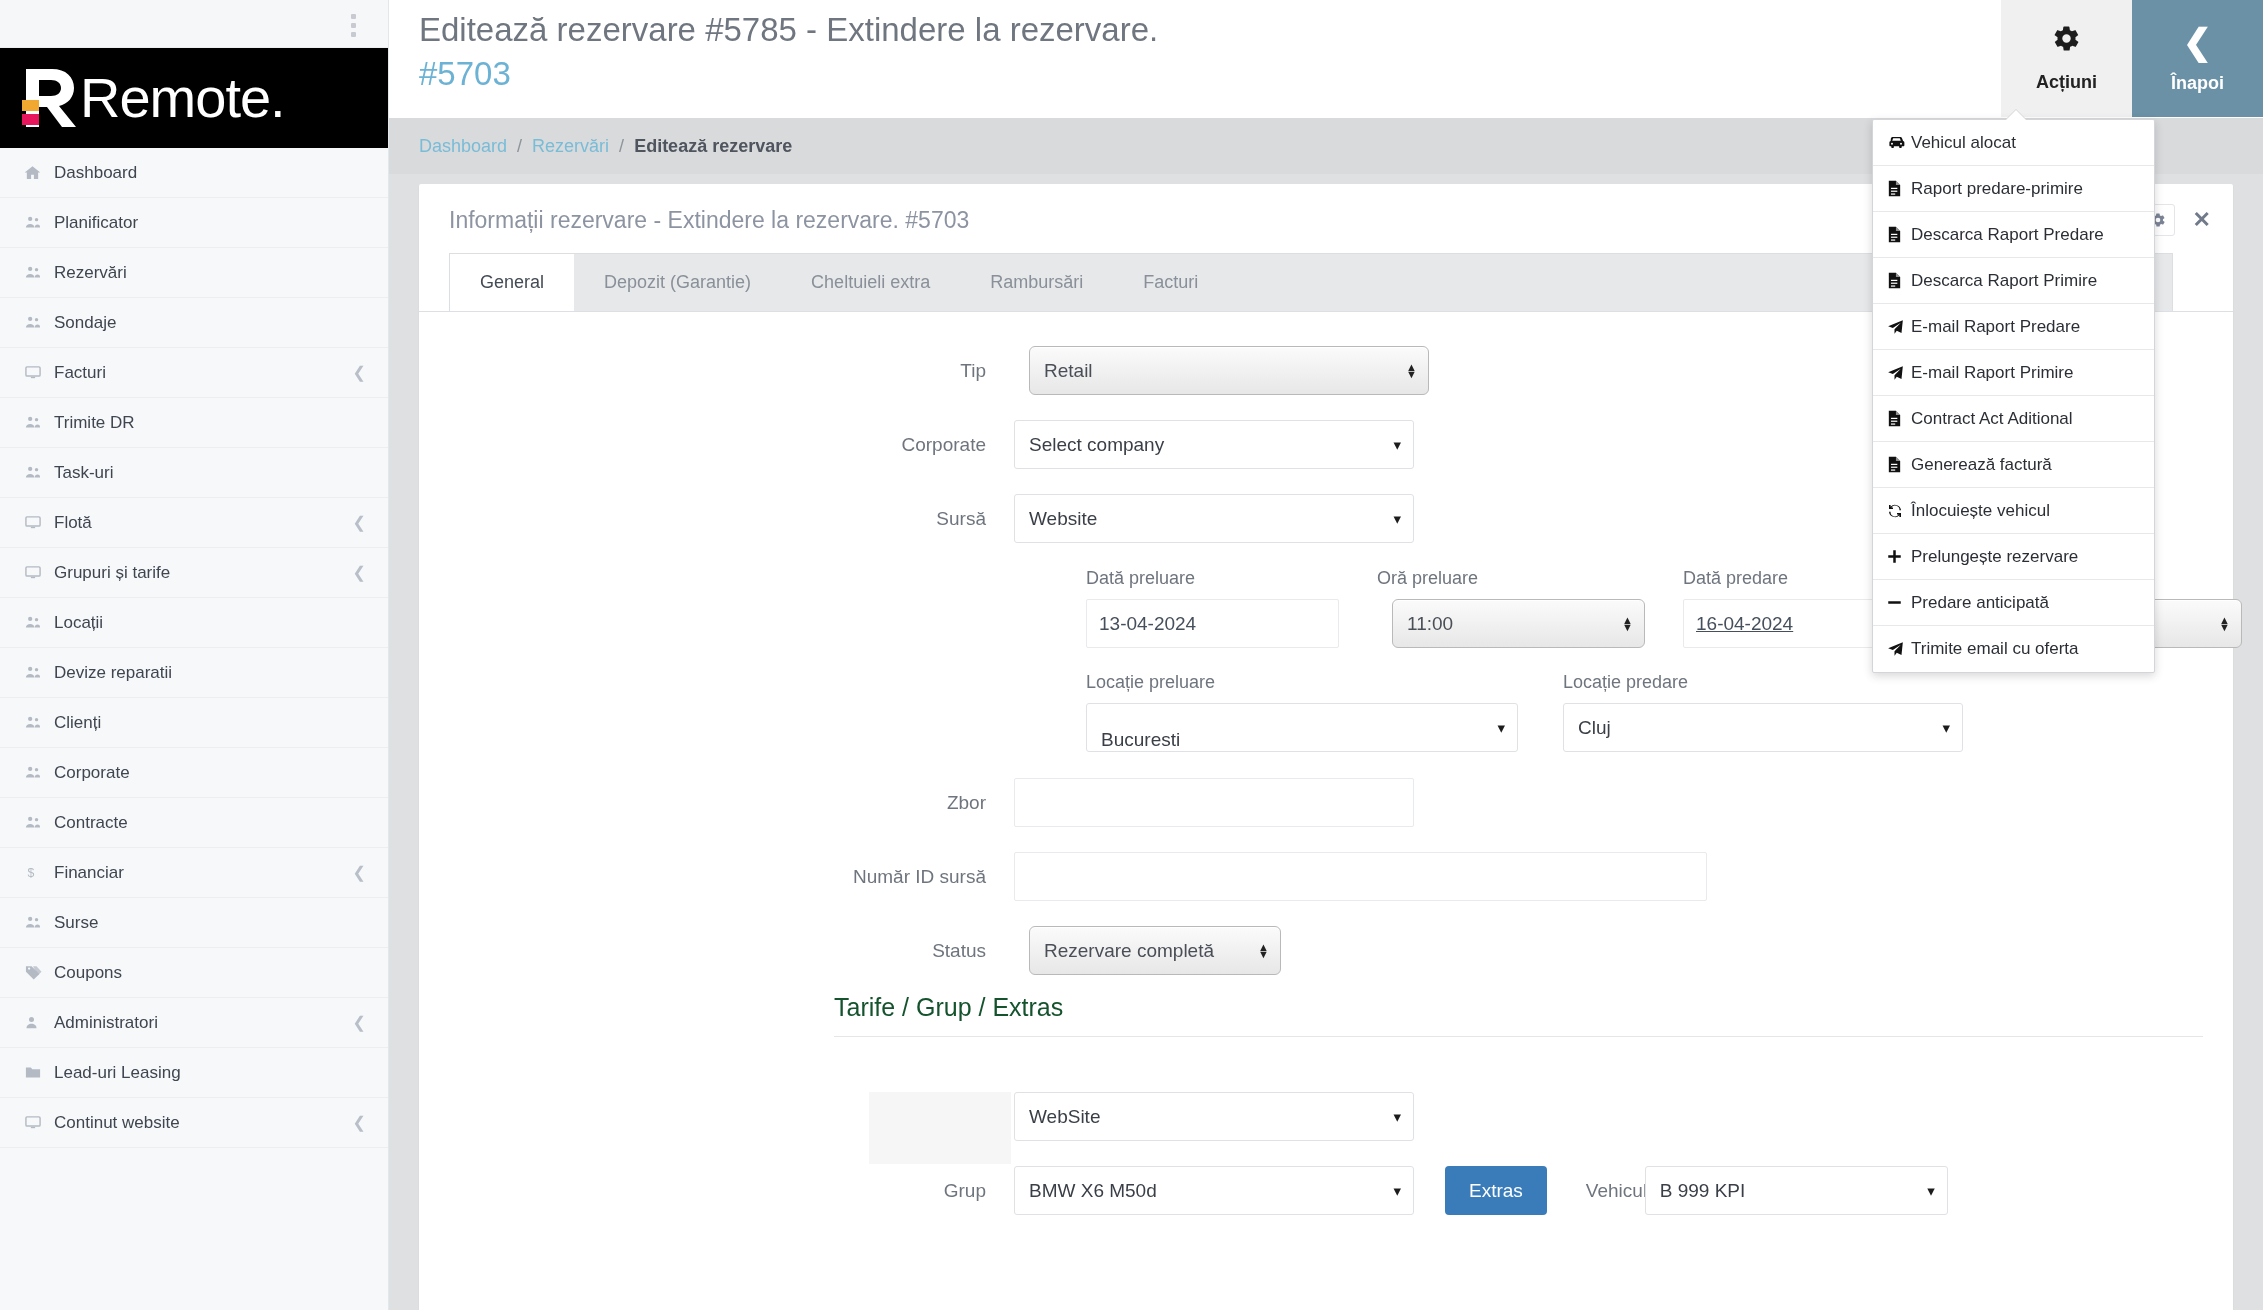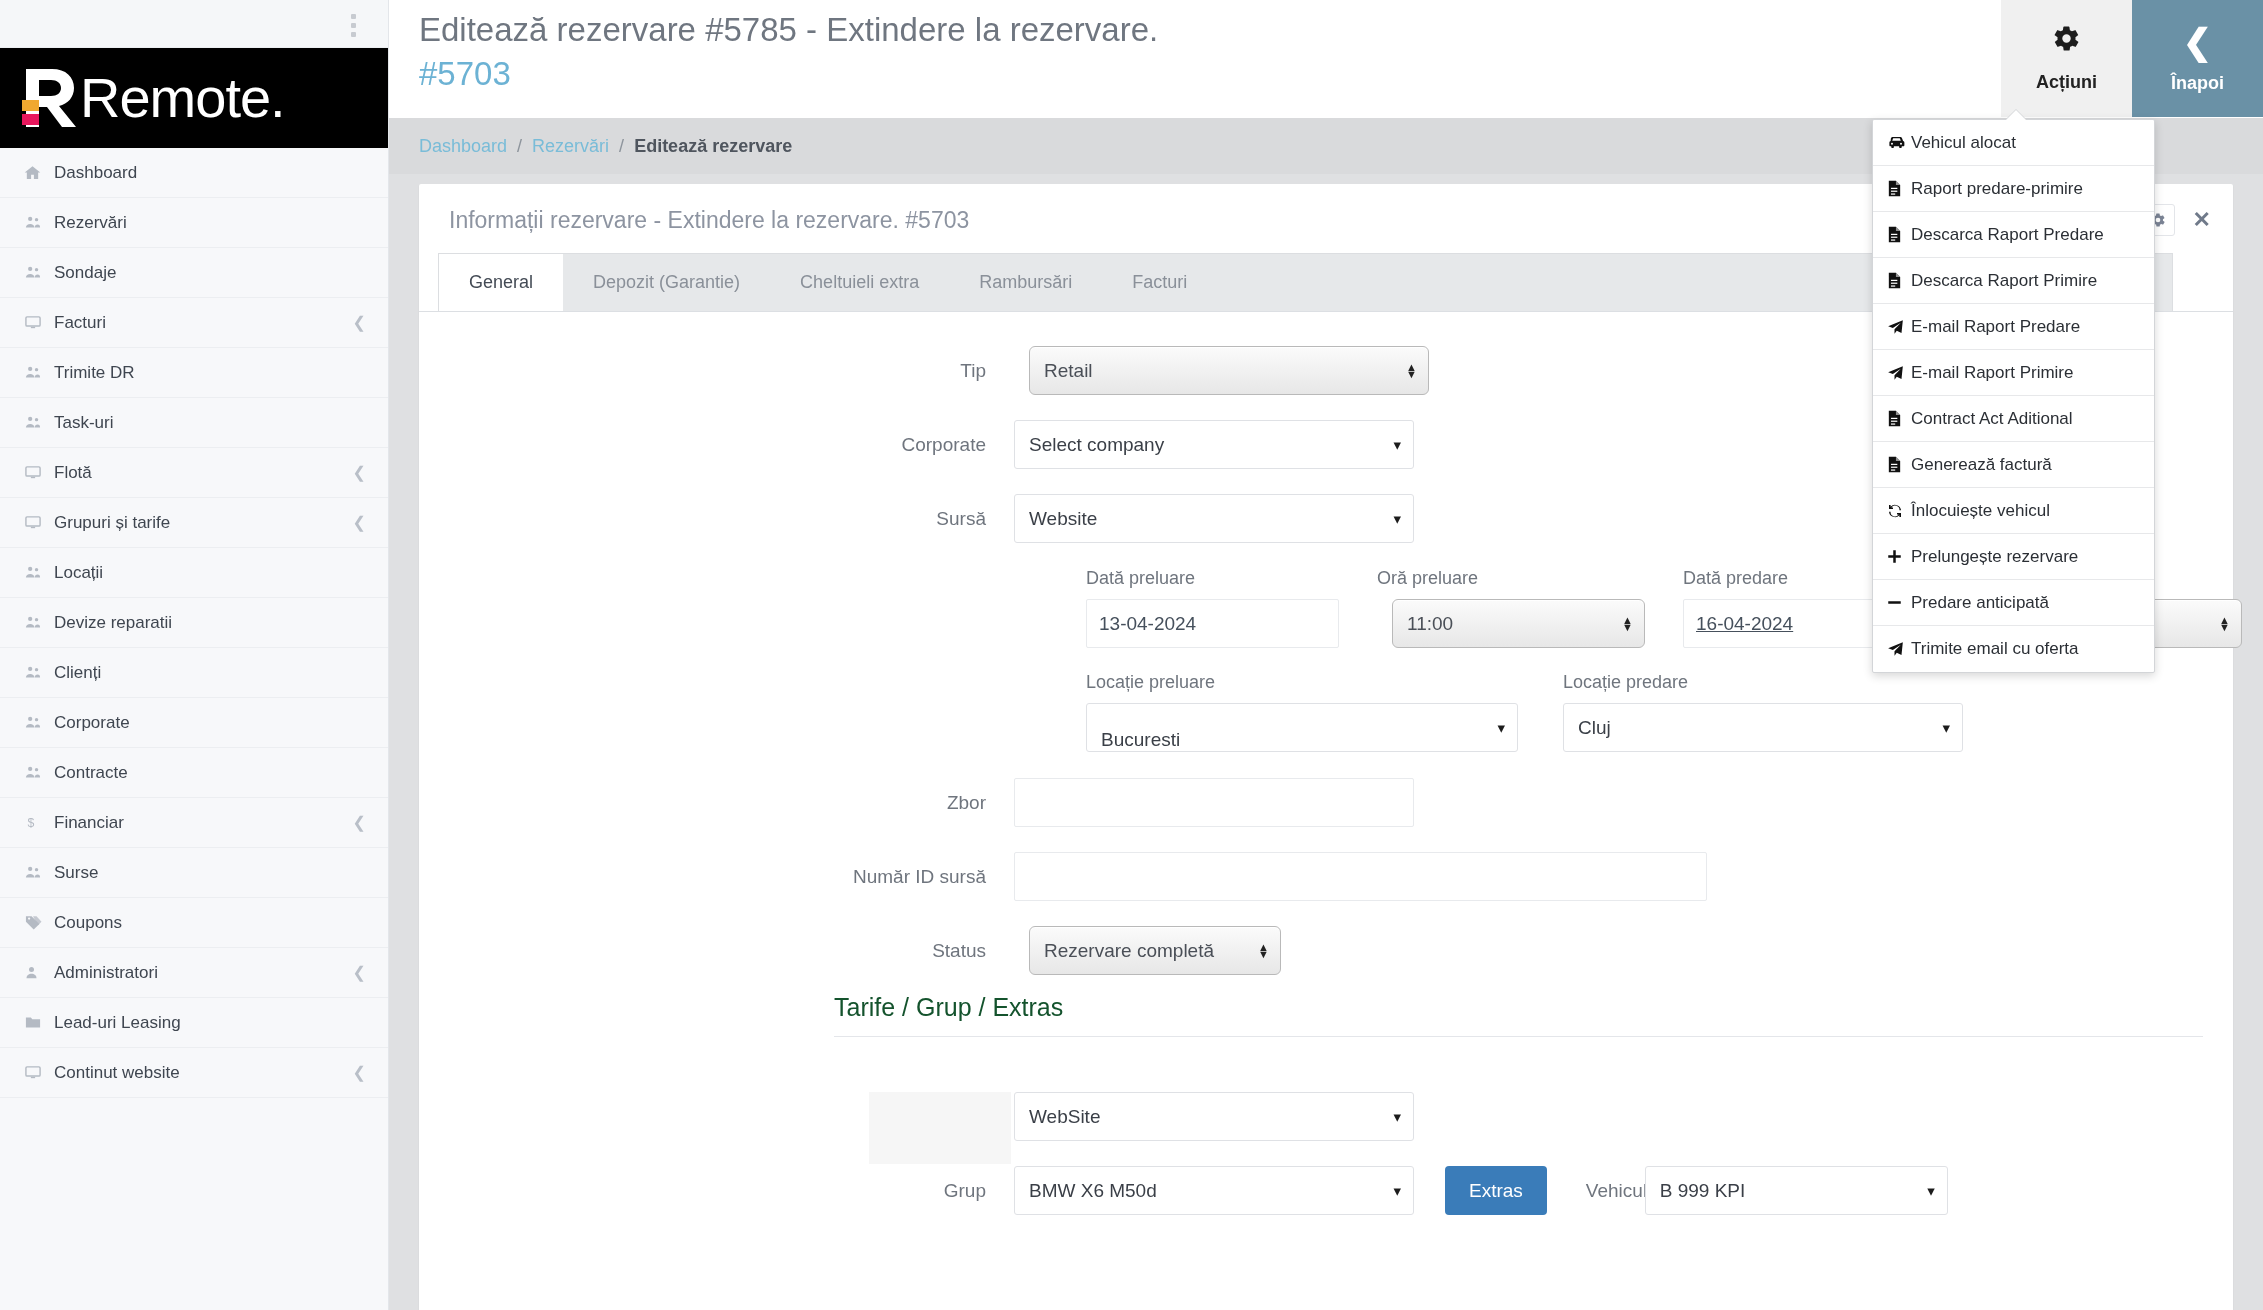--- a/index.html
+++ b/index.html
@@ -108,21 +108,21 @@
   .tool-btn {
     width: 34px; height: 32px; border:1px solid #e3e5e9; border-radius:3px;
     display:flex; align-items:center; justify-content:center;
     color:#7b8495; font-size: 16px; cursor:pointer; background:#fff;
   }
   .tool-x { color:#707a8a; font-size: 22px; cursor:pointer; line-height:1; font-weight: bold;}
 
   
   .tabs {
     display:flex; align-items:flex-end; height: 56px;
-    padding: 0 0 0 19px; border-bottom: 1px solid #dcdfe3;
+    padding: 0 0 0 30px; border-bottom: 1px solid #dcdfe3;
     background: linear-gradient(to bottom,#fff 0,#fff 100%);
     position: relative;
   }
   .tabs::after{
     content:""; position:absolute; left:30px; right:30px; bottom:0; height:0;
   }
   .tabstrip {
     display:flex; align-items:stretch; height: 58px; width: calc(100% - 60px);
     background:#e6e8ea; border: 1px solid #dcdee1; border-bottom: none;
   }
@@ -239,20 +239,31 @@
     </div>
 
     <ul class="nav" id="nav-list">
         <li class="nav-item">
           <span class="nav-icon">
             <svg width="17" height="17" viewBox="0 0 24 24">
               <path d="M12 3 L1 12h3v9h6v-6h4v6h6v-9h3z"></path>
             </svg>
           </span>
           <span class="nav-label">Dashboard</span>
+        </li>
+        <li class="nav-item">
+          <span class="nav-icon">
+            <svg width="18" height="17" viewBox="0 0 24 24">
+              <circle cx="8" cy="7" r="3"></circle>
+              <circle cx="17" cy="8" r="2.4"></circle>
+              <path d="M2 19c0-3.3 2.7-5 6-5s6 1.7 6 5z"></path>
+              <path d="M14.5 19c0-2.6 1.4-4.2 4-4.2 2.4 0 3.5 1.6 3.5 4.2z"></path>
+            </svg>
+          </span>
+          <span class="nav-label">Planificator</span>
         </li>
         <li class="nav-item">
           <span class="nav-icon">
             <svg width="18" height="17" viewBox="0 0 24 24">
               <circle cx="8" cy="7" r="3"></circle>
               <circle cx="17" cy="8" r="2.4"></circle>
               <path d="M2 19c0-3.3 2.7-5 6-5s6 1.7 6 5z"></path>
               <path d="M14.5 19c0-2.6 1.4-4.2 4-4.2 2.4 0 3.5 1.6 3.5 4.2z"></path>
             </svg>
           </span>

